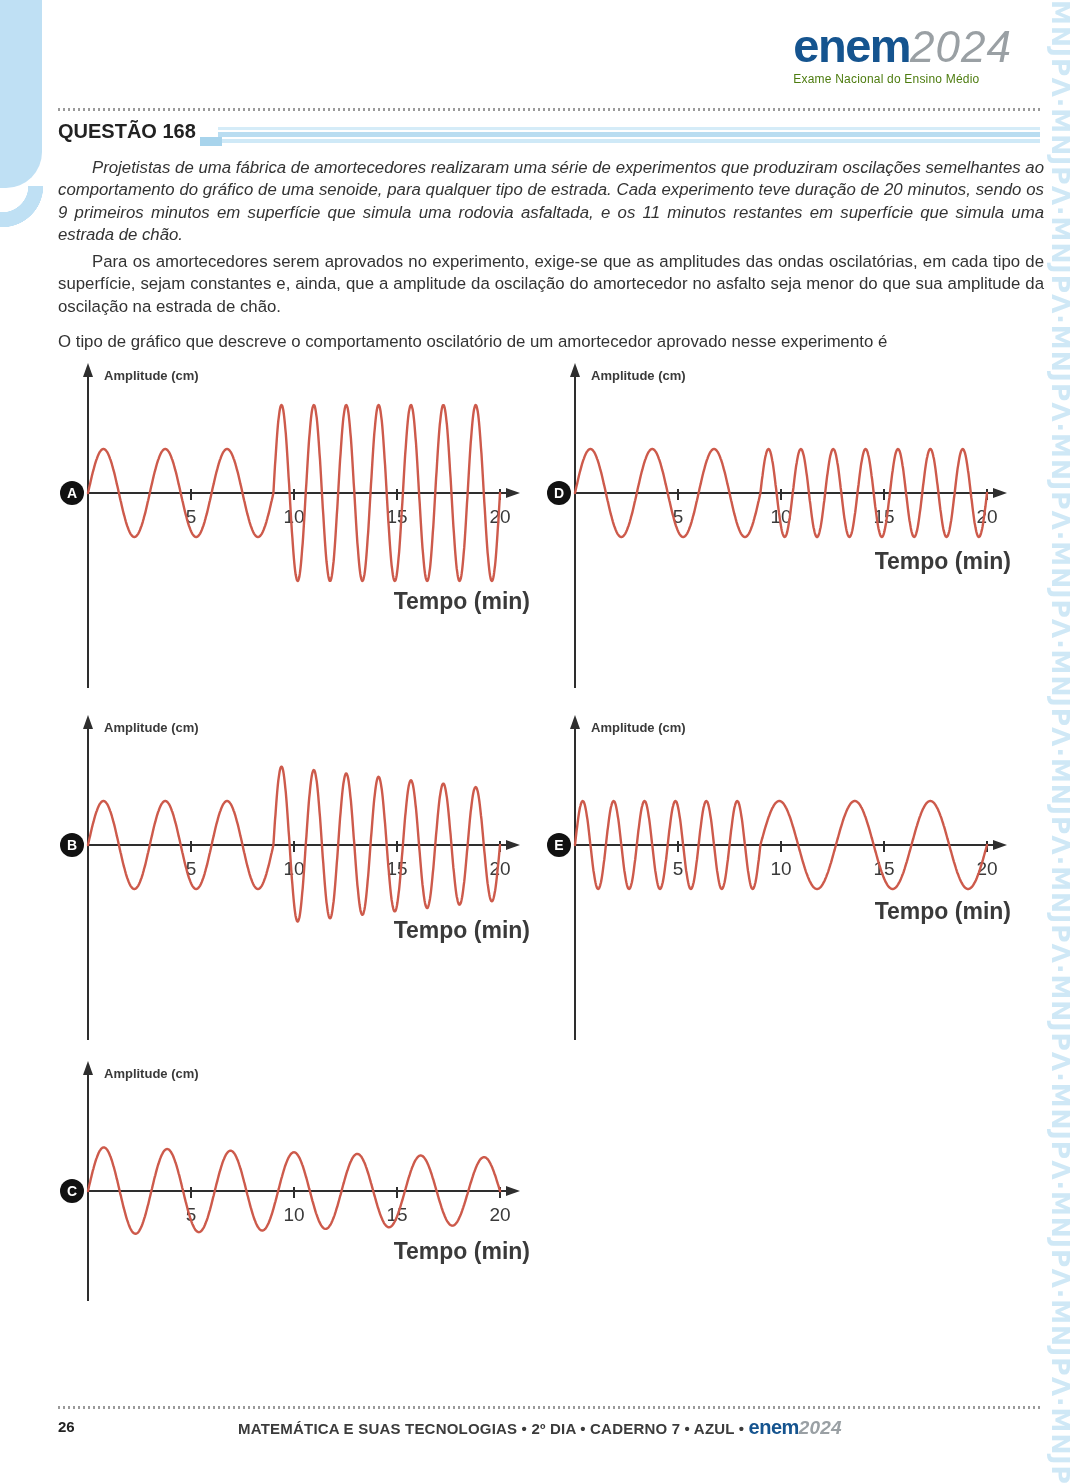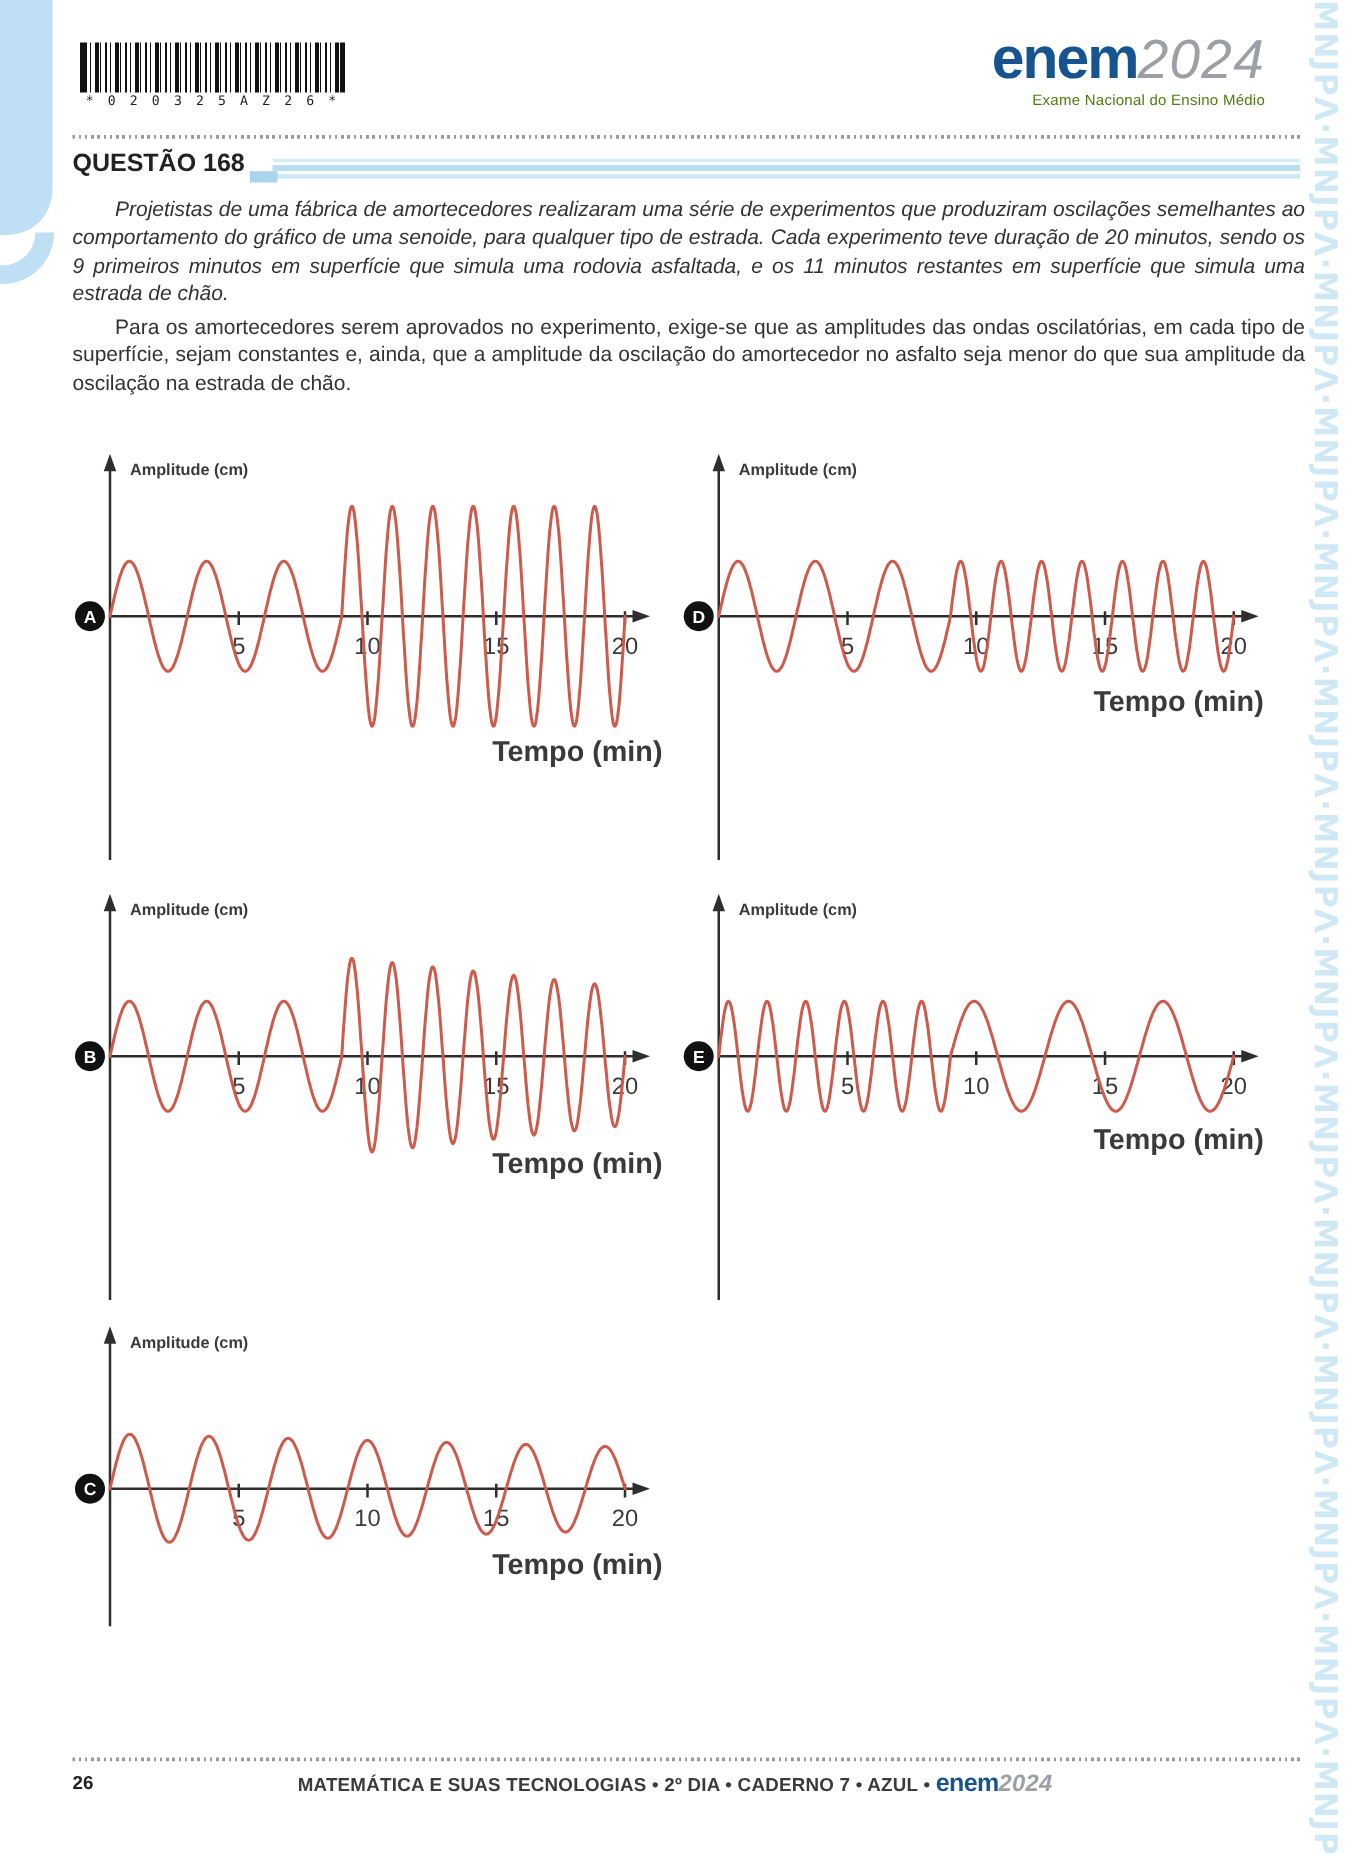--- a/index.html
+++ b/index.html
@@ -38,21 +38,21 @@
     background:repeating-linear-gradient(90deg,
       #111 0 2px, #fff 2px 4px, #111 4px 5px, #fff 5px 8px,
       #111 8px 11px, #fff 11px 12px, #111 12px 13px, #fff 13px 16px);
   }
   .barcode-text {
     margin-top:1px; font-family:"DejaVu Sans Mono", monospace;
     font-size:10.5px; color:#222; letter-spacing:2.5px; text-align:center; white-space:nowrap;
   }
 
   
-  .logo { position:absolute; right:68px; top:22px; text-align:right; line-height:1; }
+  .logo { position:absolute; right:68px; top:22px; text-align:left; line-height:1; }
   .logo .row { white-space:nowrap; }
   .logo .enem { font-size:47px; font-weight:bold; letter-spacing:-1.5px; color:#15548f; }
   .logo .year { font-size:44px; font-style:italic; color:#9aa0a4; letter-spacing:1px; }
   .logo .subtitle { margin-top:4px; font-size:12px; color:#4d7c0f; letter-spacing:.2px; }
 
   
   .dashline { position:absolute; left:58px; width:984px; height:3px;
     background:repeating-linear-gradient(90deg,#9a9a9a 0 2px, transparent 2px 5px); }
   .dash-top { top:108px; }
   .dash-bottom { top:1406px; }
@@ -111,40 +111,37 @@
 </style>
 </head>
 <body>
 
 <div class="page">
 
   <div class="left-bar"></div>
   <div class="left-arc"></div>
   <div class="watermark"><span id="wm-text">MNЈPΛ·MNЈPΛ·MNЈPΛ·MNЈPΛ·MNЈPΛ·MNЈPΛ·MNЈPΛ·MNЈPΛ·MNЈPΛ·MNЈPΛ·MNЈPΛ·MNЈPΛ·MNЈPΛ·MNЈPΛ·MNЈPΛ·MNЈPΛ·MNЈPΛ·MNЈPΛ·MNЈPΛ·MNЈPΛ·MNЈPΛ·MNЈPΛ·MNЈPΛ·MNЈPΛ·MNЈPΛ·MNЈPΛ·MNЈPΛ·MNЈPΛ·MNЈPΛ·MNЈPΛ·MNЈPΛ·MNЈPΛ·MNЈPΛ·MNЈPΛ·MNЈPΛ·MNЈPΛ·MNЈPΛ·MNЈPΛ·MNЈPΛ·MNЈPΛ·</span></div>
 
-  <div class="barcode-wrap">
-    <div class="barcode-bars"></div>
-    <div class="barcode-text">* 0 2 0 3 2 5 A Z 2 6 *</div>
-  </div>
 
   <div class="logo">
     <div class="row">
       <span class="enem">enem</span><span class="year">2024</span>
     </div>
     <div class="subtitle">Exame Nacional do Ensino Médio</div>
   </div>
 
   <div class="dashline dash-top"></div>
 
   <div class="q-title">QUESTÃO 168</div>
   <div class="q-bar"></div>
   <div class="q-bar-tab"></div>
 
   <p class="para indent p1">Projetistas de uma fábrica de amortecedores realizaram uma série de experimentos que produziram oscilações semelhantes ao comportamento do gráfico de uma senoide, para qualquer tipo de estrada. Cada experimento teve duração de 20 minutos, sendo os 9 primeiros minutos em superfície que simula uma rodovia asfaltada, e os 11 minutos restantes em superfície que simula uma estrada de chão.</p>
   <p class="para indent p2">Para os amortecedores serem aprovados no experimento, exige-se que as amplitudes das ondas oscilatórias, em cada tipo de superfície, sejam constantes e, ainda, que a amplitude da oscilação do amortecedor no asfalto seja menor do que sua amplitude da oscilação na estrada de chão.</p>
+  <p class="para p3">O tipo de gráfico que descreve o comportamento oscilatório de um amortecedor aprovado nesse experimento é</p>
 
   <div class="chart chart-A">
     <div class="opt-circle">A</div>
     <div class="ylabel">Amplitude (cm)</div>
     <div class="xlabel">Tempo (min)</div>
   <svg viewBox="0 0 482 330" width="482" height="330">
         <line x1="30" y1="14" x2="30" y2="328" stroke="#2e2e2e" stroke-width="2"></line>
         <polygon points="25,17 35,17 30,3" fill="#2e2e2e"></polygon>
         <line x1="30" y1="133" x2="454" y2="133" stroke="#2e2e2e" stroke-width="2"></line>
         <polygon points="448,128 448,138 462,133" fill="#2e2e2e"></polygon>

